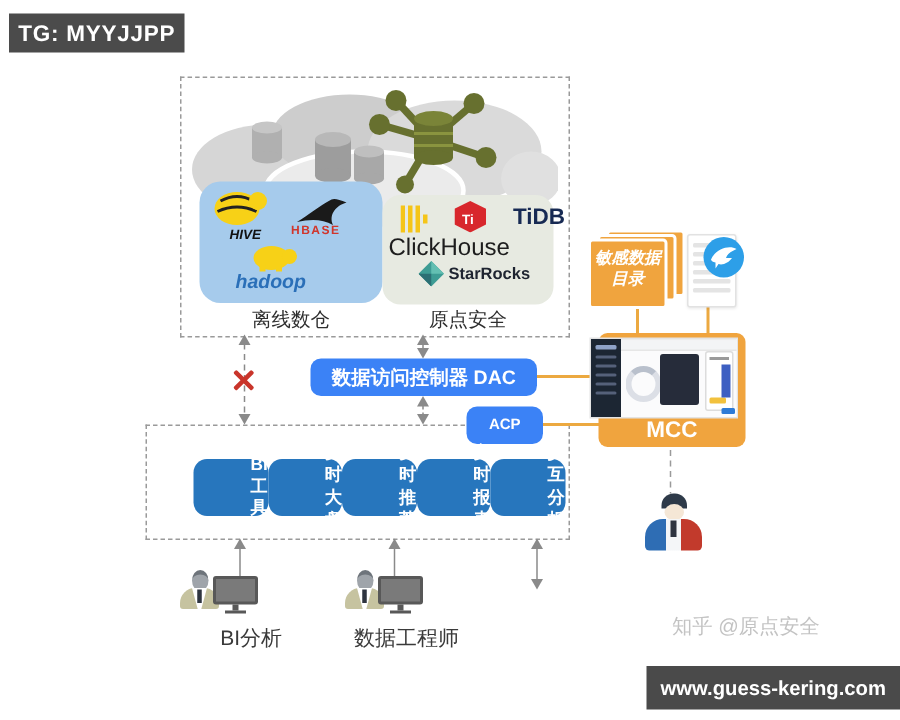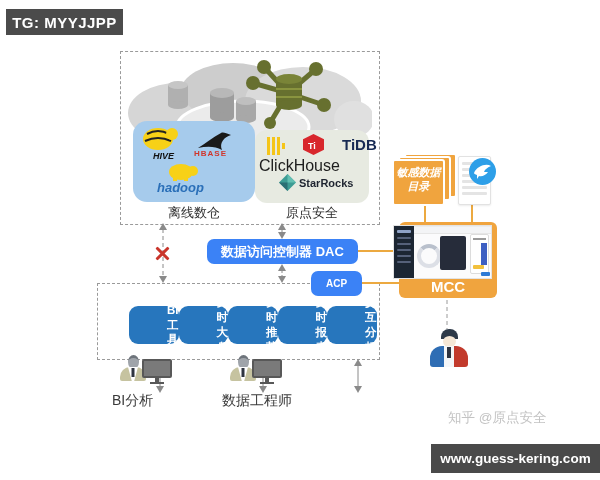--- a/index.html
+++ b/index.html
@@ -69,21 +69,21 @@
   #thumb-darkcard{position:absolute;left:26px;top:9px;width:26px;height:34px;background:#262C3A;border-radius:2px;}
   #thumb-dialog{position:absolute;left:56px;top:7px;width:17px;height:38px;background:#fff;border:1px solid #DCDCDC;border-radius:2px;}
   #thumb-dialog .dl-title{height:2px;margin:3px 2px 0;background:#9A9A9A;}
   #thumb-dialog .dl-btn{position:absolute;left:2px;bottom:4px;width:11px;height:4px;background:#F2C13D;border-radius:1px;}
   #thumb-donut{position:absolute;left:3px;top:17px;width:16px;height:16px;border:4px solid #DCDFE6;
                border-top-color:#B9C0CC;border-radius:50%;}
   #thumb-vbar{position:absolute;right:4px;top:16px;width:6px;height:22px;background:#3D5FC2;}
   #thumb-btn{position:absolute;right:1px;bottom:2px;width:9px;height:4px;background:#2E7BD6;border-radius:1px;}
 
   
-  .user-group{position:absolute;top:351px;text-align:left;}
+  .user-group{position:absolute;top:376px;text-align:right;}
   .pm{position:relative;height:40px;}
   .p-person{position:absolute;left:8px;top:4px;width:26px;}
   .p-head{width:11px;height:11px;border-radius:50%;background:#9FA4AA;margin:0 auto;border-top:3px solid #6E747B;}
   .p-body{width:26px;height:14px;border-radius:10px 10px 2px 2px;margin-top:-2px;position:relative;background:#C6C3A0;}
   .p-body.green{background:#8FB054;}
   .p-body::before{content:"";position:absolute;left:50%;transform:translateX(-50%);top:0;width:10px;height:14px;
                   background:#fff;clip-path:polygon(0 0,100% 0,62% 100%,38% 100%);}
   .p-body::after{content:"";position:absolute;left:50%;transform:translateX(-50%);top:1px;width:3px;height:9px;background:#2E3440;}
   .p-monitor{position:absolute;left:30px;top:8px;width:30px;}
   .p-screen{width:30px;height:19px;background:#585858;border-radius:2px;padding:2px;box-sizing:border-box;}

